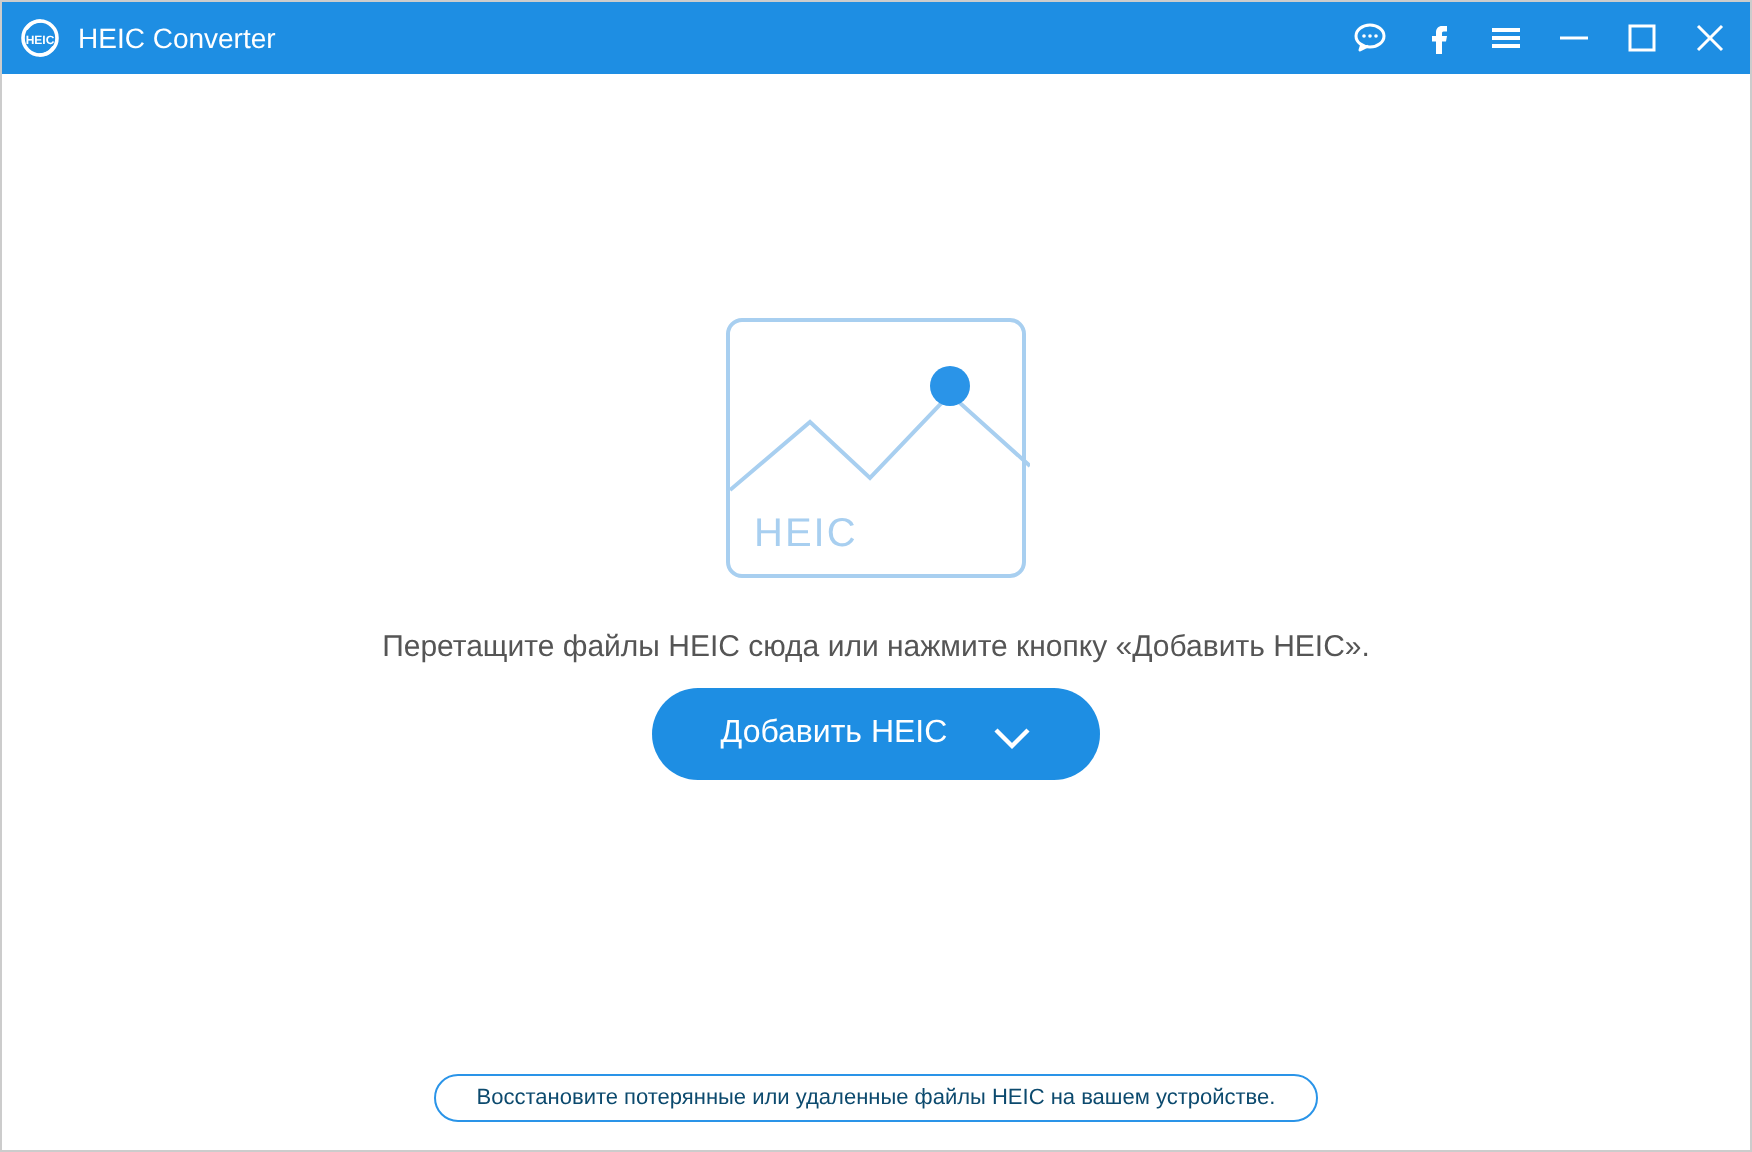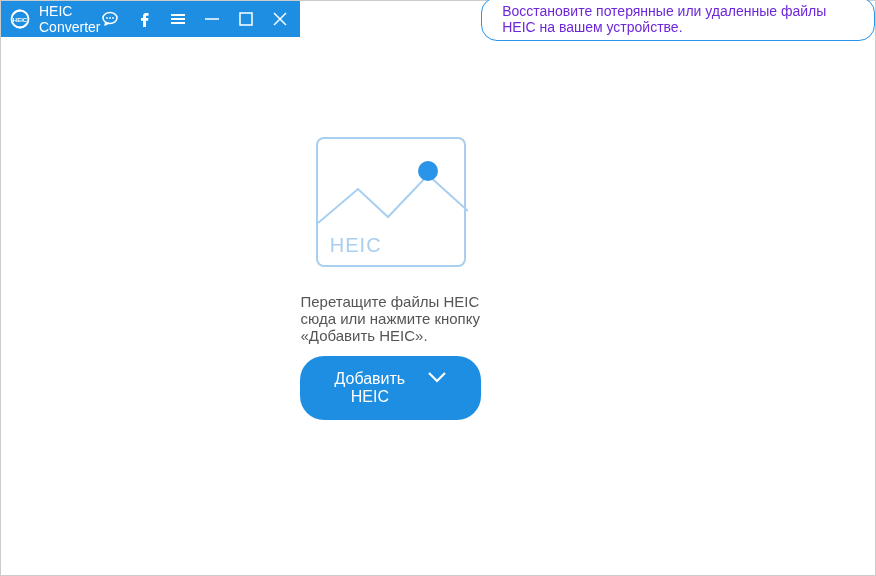--- a/index.html
+++ b/index.html
@@ -11,20 +11,21 @@
       font-family: -apple-system, BlinkMacSystemFont, "Segoe UI", Arial, sans-serif;
       width: 876px;
       height: 576px;
       overflow: hidden;
       background: #fff;
     }
     .window {
       width: 876px;
       height: 576px;
       display: flex;
+      flex-direction: column;
       border: 1px solid #ccc;
     }
     .titlebar {
       height: 36px;
       background: #1e8ee3;
       display: flex;
       align-items: center;
       padding: 0 10px 0 8px;
       justify-content: space-between;
     }
@@ -107,40 +108,40 @@
     }
     .add-button {
       background: #1e8ee3;
       color: #fff;
       border: none;
       border-radius: 24px;
       padding: 14px 34px;
       font-size: 16px;
       cursor: pointer;
       display: flex;
-      align-items: flex-start;
+      align-items: flex-end;
       gap: 22px;
     }
     .add-button-chevron {
       display: flex;
       align-items: center;
     }
     .footer {
       height: 44px;
       display: flex;
       align-items: center;
       justify-content: center;
       padding-bottom: 8px;
     }
     .footer-link {
       border: 1px solid #2a94e8;
       border-radius: 16px;
       padding: 5px 20px;
-      color: #6d28d9;
-      font-size: 14px;
+      color: #0c4a6e;
+      font-size: 11px;
       cursor: pointer;
       background: #fff;
     }
   </style>
 </head>
 <body>
 
 <div class="window">
   <div class="titlebar">
     <div class="titlebar-left">

